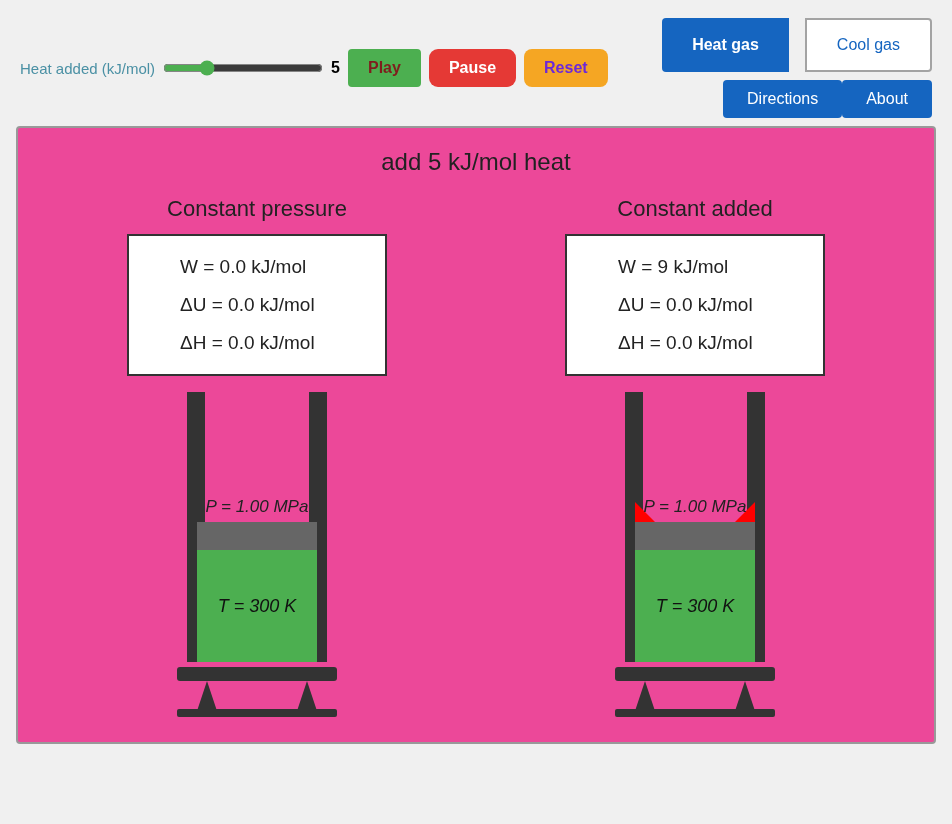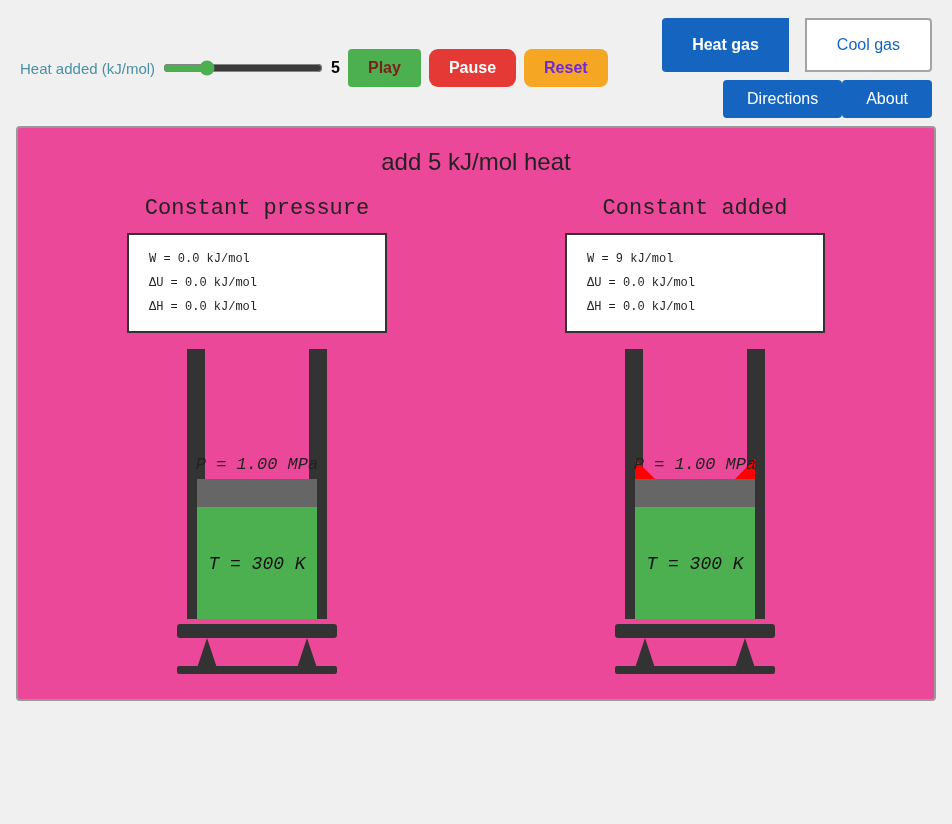--- a/index.html
+++ b/index.html
@@ -156,41 +156,41 @@
       width: 100%;
       justify-content: space-around;
       align-items: flex-start;
     }
 
     .cylinder-section {
       display: flex;
       flex-direction: column;
       align-items: center;
       width: 380px;
-      font-family: Liberation Mono, monospace;
     }
 
     .section-title {
       font-size: 22px;
       margin-bottom: 12px;
       color: #222;
     }
 
     .info-box {
       border: 2px solid #333;
       background: white;
       padding: 12px 20px;
       margin-bottom: 16px;
       width: 260px;
       line-height: 2;
     }
 
     .info-box p {
-      font-size: 12px;
+      font-size: 19px;
       color: #222;
+      margin-left: 31px;
     }
 
     .cylinder-svg {
       width: 220px;
       height: 330px;
     }
   </style>
 </head>
 <body>
 

